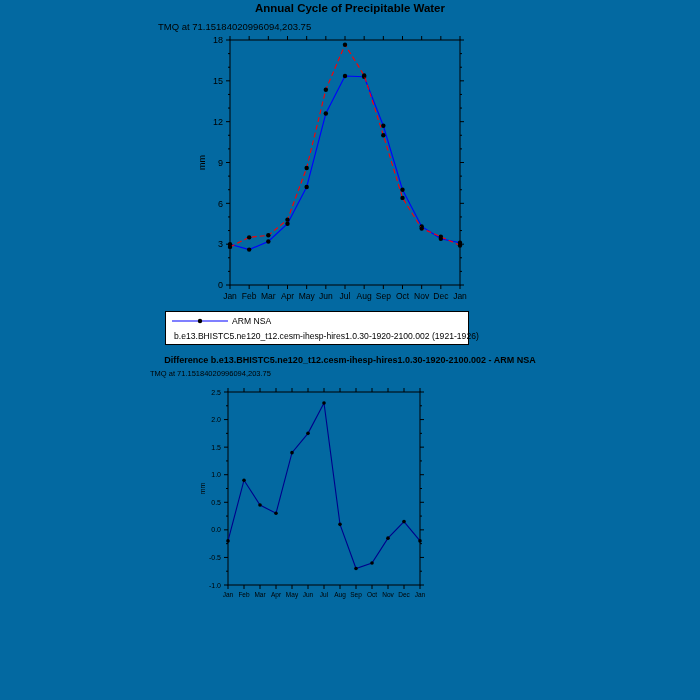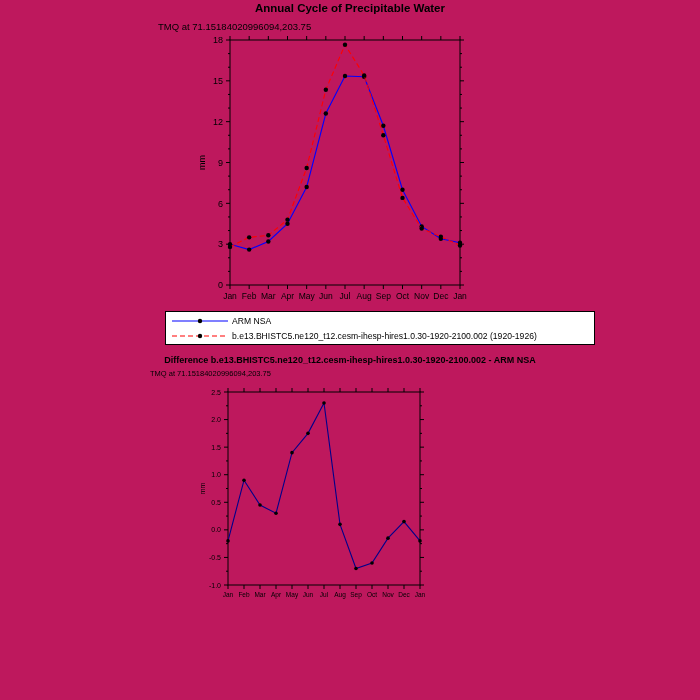--- a/index.html
+++ b/index.html
@@ -1,26 +1,26 @@
 <!DOCTYPE html>
 <html><head>
 <meta charset="utf-8">
 <style>
   html,body{margin:0;padding:0;background:#ffffff;}
-  #page{position:relative;width:700px;height:700px;background:#be185d;font-family:"Liberation Sans",sans-serif;overflow:hidden;}
+  #page{position:relative;width:700px;height:700px;background:#0369a1;font-family:"Liberation Sans",sans-serif;overflow:hidden;}
   .abs{position:absolute;}
   .title-main{width:700px;left:0;text-align:center;font-weight:bold;color:#000;}
   .title-sub{color:#000;}
   #top-title{top:2px;font-size:11.5px;}
   #top-subtitle{top:21px;left:158px;width:374px;font-size:9.5px;}
   #bottom-title{top:355px;font-size:9px;}
   #bottom-subtitle{top:369px;left:150px;width:348px;font-size:7.5px;}
   #chart-top{left:150px;top:25px;}
   #chart-bottom{left:150px;top:380px;}
-  #legend{left:165px;top:311px;width:430px;height:34px;border:1px solid #000;background:#fff;padding:1px 5px;box-sizing:border-box;display:flex;flex-direction:column;justify-content:space-around;}
+  #legend{left:165px;top:311px;width:304px;height:34px;border:1px solid #000;background:#fff;padding:1px 5px;box-sizing:border-box;display:flex;flex-direction:column;justify-content:space-around;}
   .legend-row{display:flex;align-items:center;height:15px;}
   .legend-label{font-size:8.6px;margin-left:3px;white-space:nowrap;color:#000;}
   svg text{font-family:"Liberation Sans",sans-serif;fill:#000;}
 </style>
 </head>
 <body>
 
 <div id="page">
 
   <div id="top-title" class="abs title-main">Annual Cycle of Precipitable Water</div>
@@ -149,21 +149,21 @@
           <line x1="1" y1="5" x2="57" y2="5" stroke="#0000ff" stroke-width="1.1"></line>
           <circle cx="29" cy="5" r="2.2" fill="#000000"></circle>
         </svg>
         <span class="legend-label">ARM NSA</span>
       </div>
       <div class="legend-row">
         <svg width="58" height="10">
           <line x1="1" y1="5" x2="57" y2="5" stroke="#ff0000" stroke-width="1.1" stroke-dasharray="5 3"></line>
           <circle cx="29" cy="5" r="2.2" fill="#000000"></circle>
         </svg>
-        <span class="legend-label">b.e13.BHISTC5.ne120_t12.cesm-ihesp-hires1.0.30-1920-2100.002 (1920-1926)</span>
+        <span class="legend-label">b.e13.BHISTC5.ne120_t12.cesm-ihesp-hires1.0.30-1920-2100.002 (1921-1926)</span>
       </div>
     </div>
 
   <div id="bottom-title" class="abs title-main">Difference b.e13.BHISTC5.ne120_t12.cesm-ihesp-hires1.0.30-1920-2100.002 - ARM NSA</div>
   <div id="bottom-subtitle" class="abs title-sub">TMQ at 71.15184020996094,203.75</div>
 
   <svg id="chart-bottom" class="abs" width="340" height="230">
       <rect x="78" y="12" width="192" height="193" fill="none" stroke="#000" stroke-width="1"></rect>
       <line x1="78" y1="205" x2="78" y2="209" stroke="#000" stroke-width="1"></line>
       <line x1="78" y1="12" x2="78" y2="8" stroke="#000" stroke-width="1"></line>

